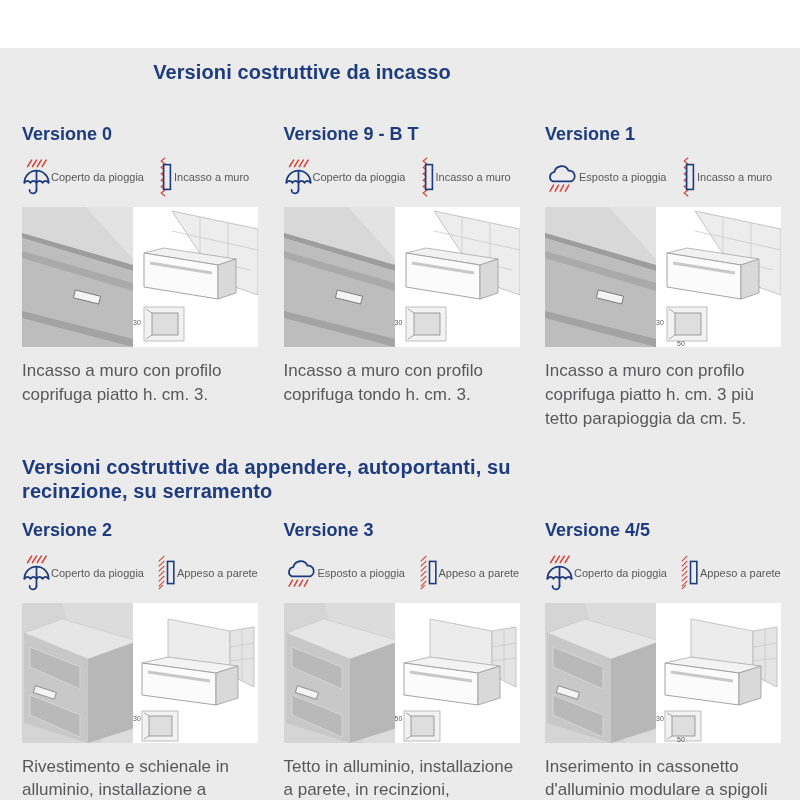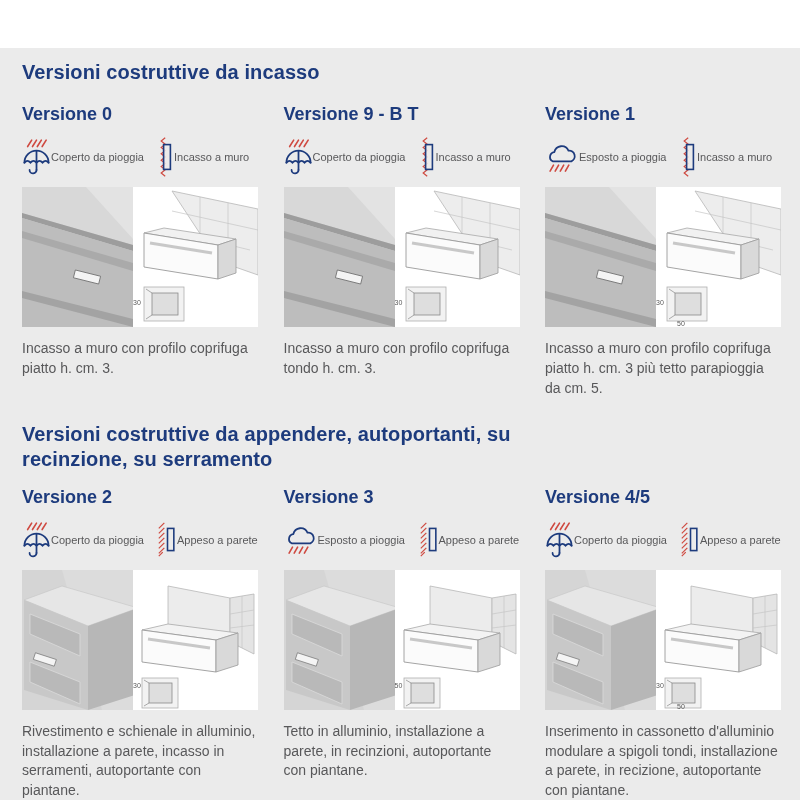--- a/index.html
+++ b/index.html
@@ -7,38 +7,38 @@
     width:800px;height:800px;background:#ffffff;overflow:hidden;
     font-family:"Liberation Sans","DejaVu Sans",sans-serif;
     -webkit-font-smoothing:antialiased;
   }
   .panel{
     margin-top:48px;background:#ebebeb;min-height:697px;box-sizing:border-box;
     padding:12px 20px 26px 22px;
   }
   .section-heading{
     font-size:20px;font-weight:bold;color:#1d3b7d;margin:0;line-height:1.22;
-    max-width:560px;letter-spacing:.1px;
+    max-width:560px;letter-spacing:.1px;text-align:center;
   }
   .section-heading.second{margin-top:24px;text-align:left;}
   .cards{display:grid;grid-template-columns:repeat(3,236px);column-gap:25.5px;}
-  .cards.row1{margin-top:20px;}
+  .cards.row1{margin-top:40px;}
   .cards.row2{margin-top:16px;}
   .card-title{font-size:18px;font-weight:bold;color:#1d3b7d;margin:0 0 6px 0;}
   .feature-row{display:flex;align-items:center;height:52px;}
   .feature{display:flex;align-items:center;}
   .feature.weather{width:136px;flex:none;}
   .feature-label{font-size:11px;color:#58585a;white-space:nowrap;}
   .wicon{flex:none;}
   .illu-wrap{position:relative;width:236px;height:140px;margin-top:4px;}
   .illu{position:absolute;left:0;top:0;width:236px;height:140px;display:block;}
   .dim{position:absolute;font-size:7px;color:#5a5a5a;line-height:1;}
   .dim-a{left:111px;top:112px;}
   .dim-b{left:132px;top:133px;}
-  .desc{font-size:14px;color:#58585a;line-height:1.4;margin:12px 2px 0 0;min-height:48px;}
+  .desc{font-size:17px;color:#58585a;line-height:1.4;margin:12px 2px 0 0;min-height:48px;}
   .defs-holder{position:absolute;width:0;height:0;overflow:hidden;}
 </style>
 </head>
 <body>
 
 <svg class="defs-holder" aria-hidden="true">
   <defs>
     <symbol id="sym-umbrella" viewBox="0 0 36 46">
       <g stroke="#cf4a41" stroke-width="2" stroke-linecap="round">
         <line x1="7" y1="10" x2="12" y2="2"></line>

